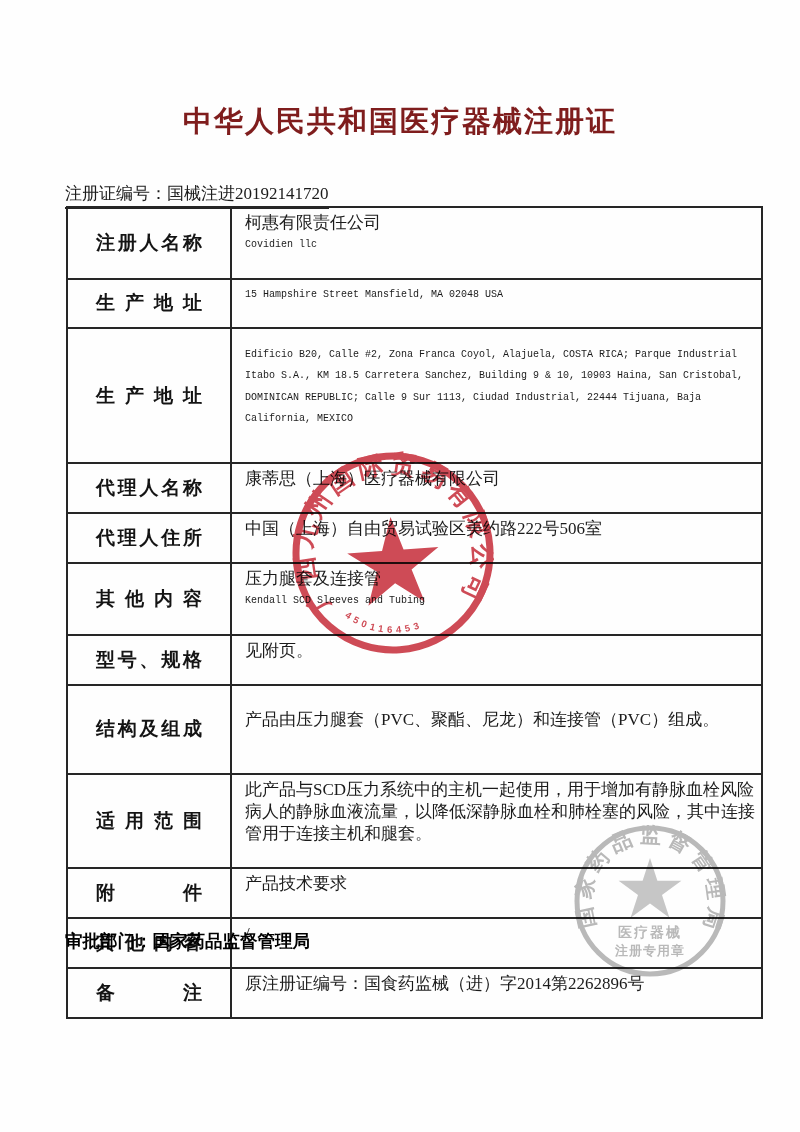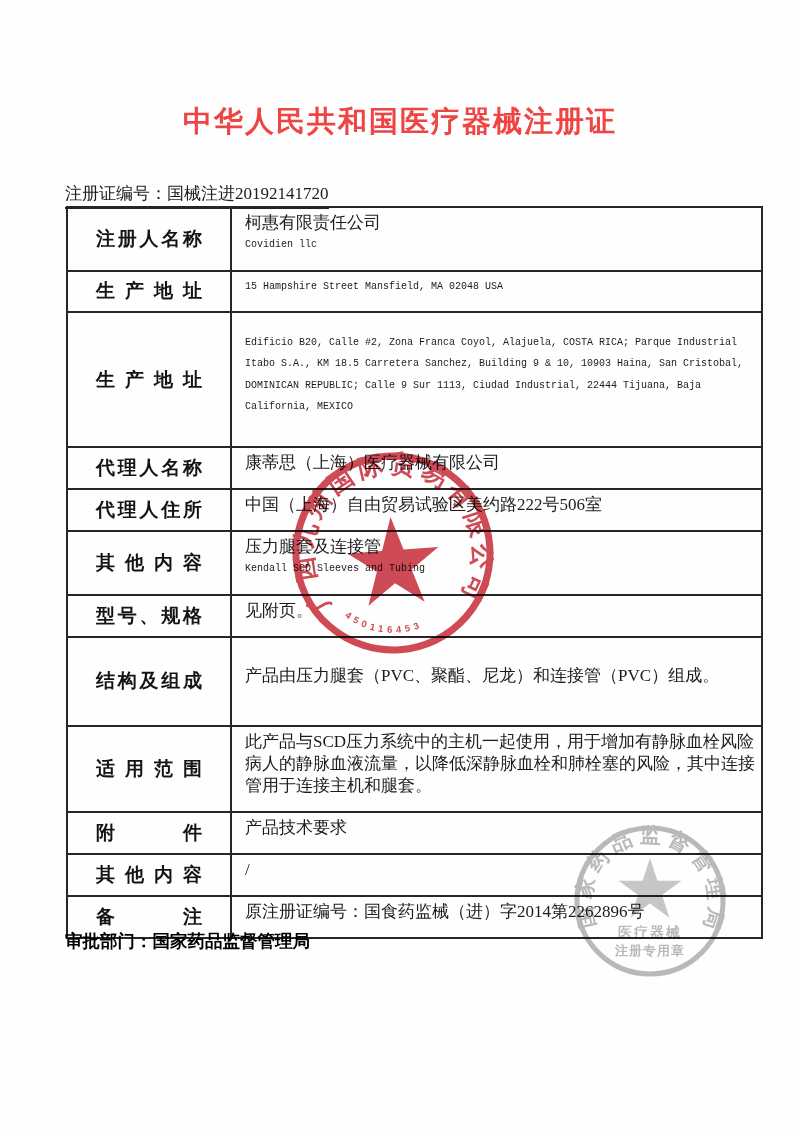--- a/index.html
+++ b/index.html
@@ -4,40 +4,40 @@
 <style>
   html,body{margin:0;padding:0;background:#ffffff;}
   .page{
     position:relative;width:800px;height:1132px;background:#fefefe;
     overflow:hidden;color:#1b1b1b;
     font-family:"Liberation Serif","DejaVu Serif",serif;
   }
   .title{
     position:absolute;top:102px;left:0;width:800px;text-align:center;
     font-family:"Liberation Sans","DejaVu Sans",sans-serif;
-    font-weight:700;font-size:29px;letter-spacing:2px;color:#ef4444;
+    font-weight:700;font-size:29px;letter-spacing:2px;color:#7f1d1d;
   }
   .cert-line{
     position:absolute;left:65px;top:182px;font-size:17px;
     border-bottom:2px solid #242424;padding-bottom:2px;
   }
   .cert-line .num{font-family:"Liberation Serif","DejaVu Serif",serif;}
   table.reg{
     position:absolute;left:66px;top:206px;width:670px;
     border-collapse:collapse;table-layout:fixed;
   }
   table.reg td{border:2px solid #262626;vertical-align:middle;}
   td.lbl{width:160px;text-align:center;}
   .jlabel{
     display:inline-block;width:106px;
     text-align:justify;text-align-last:justify;
     font-family:"Liberation Sans","DejaVu Sans",sans-serif;
     font-weight:600;font-size:19px;color:#141414;
   }
-  td.val{width:510px;padding:4px 6px 14px 13px;}
+  td.val{width:510px;padding:4px 6px 22px 13px;}
   .line{display:block;}
   .cn{font-size:17px;line-height:22px;}
   .latin{
     font-family:"Liberation Mono","DejaVu Sans Mono",monospace;
     font-size:10px;line-height:21.5px;letter-spacing:0;
   }
   .footer-left{
     position:absolute;left:65px;top:929px;font-size:17.5px;
     font-family:"Liberation Sans","DejaVu Sans",sans-serif;font-weight:600;color:#000000;
   }

